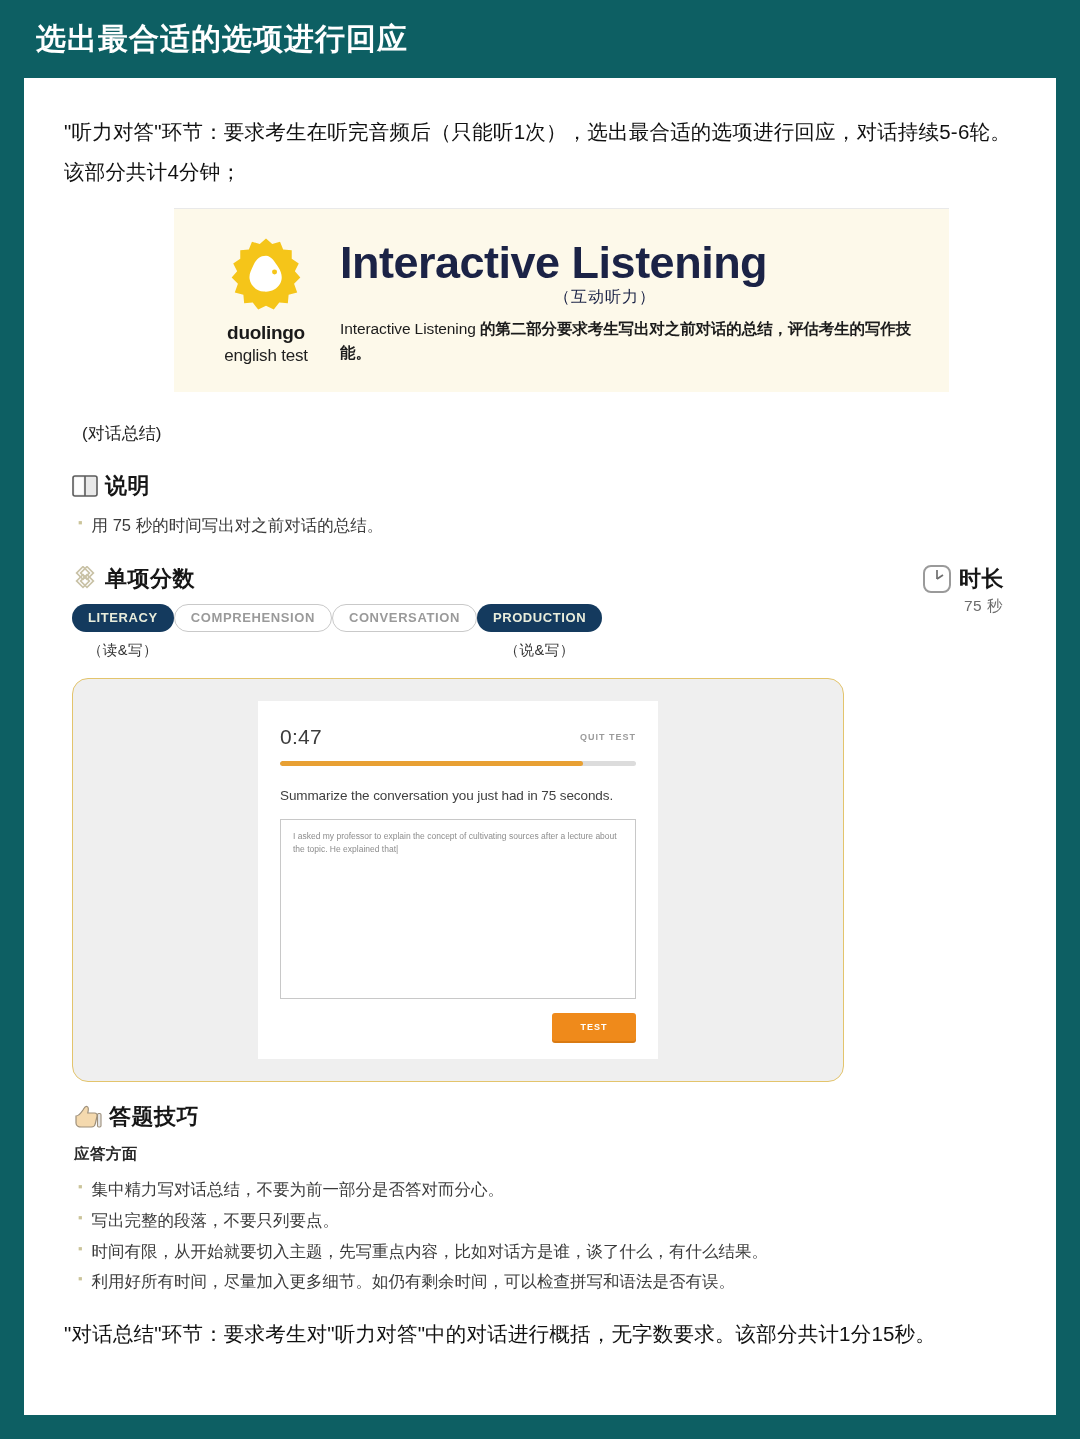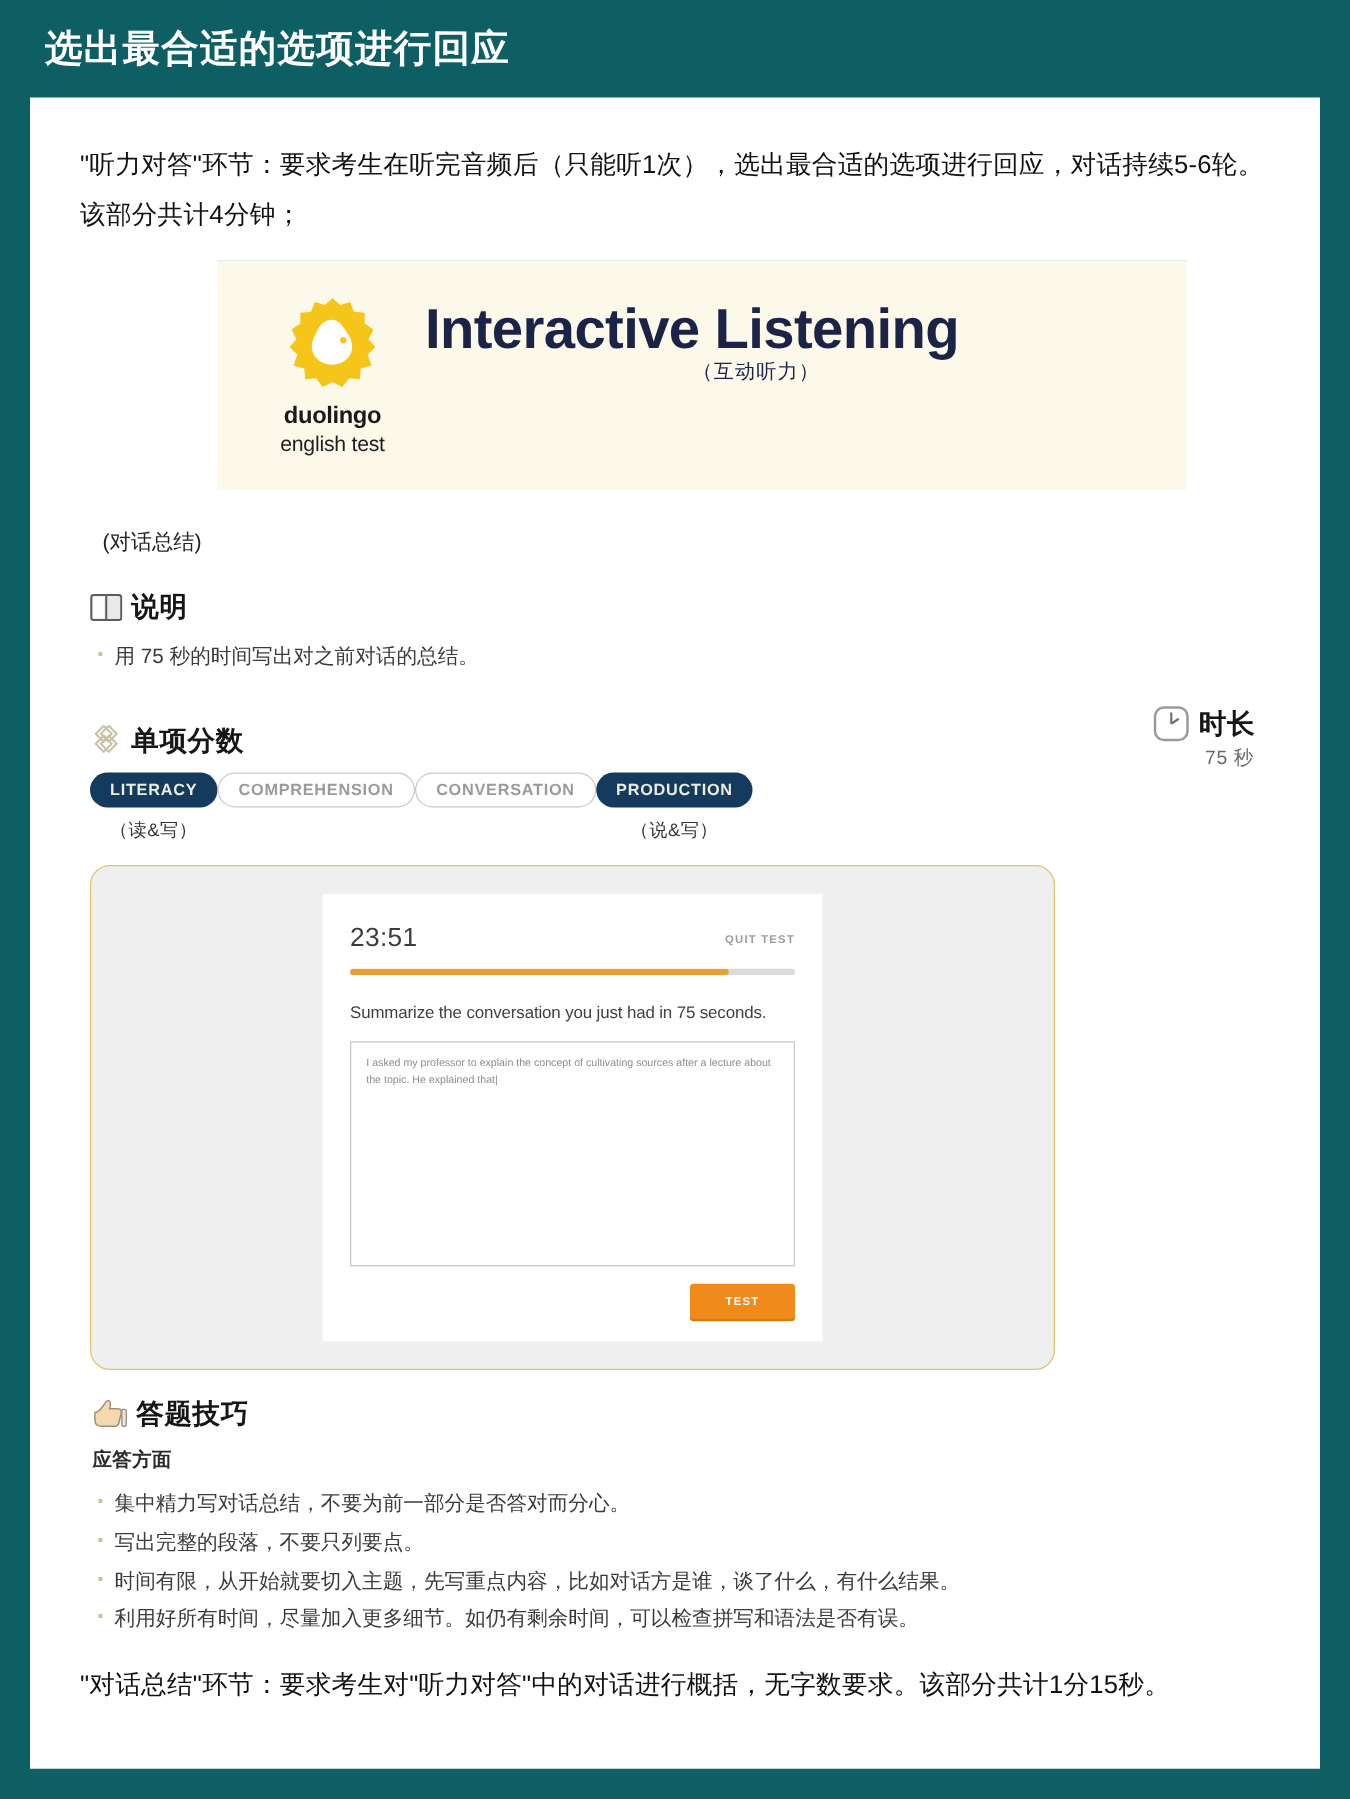--- a/index.html
+++ b/index.html
@@ -320,20 +320,21 @@
         <path fill="#ffffff" d="M50 24 C42 24 37 29 34 36 C31 43 28 47 29 54 C30 62 37 69 47 70 C56 71 64 67 68 60 C72 53 70 45 66 39 C62 33 57 24 50 24 Z"></path>
         <circle fill="#f5c519" cx="61" cy="45" r="3.2"></circle>
         <circle fill="#f5c519" cx="51" cy="76" r="2.2"></circle>
       </svg>
       <div class="dlg-word">duolingo</div>
       <div class="dlg-sub">english test</div>
     </div>
     <div class="dlg-text-col">
       <div class="dlg-title">Interactive Listening</div>
       <div class="dlg-title-cn">（互动听力）</div>
+      <div class="dlg-desc"><span class="en">Interactive Listening</span><span> 的第二部分要求考生写出对之前对话的总结，评估考生的写作技能。</span></div>
     </div>
   </div>
 
   <div class="sec-block">
     <div class="sec-title-row">
       <span class="sec-title-cn">(对话总结)</span>
     </div>
   </div>
 
   <div class="subhead">
@@ -346,21 +347,21 @@
   </div>
   <div class="bullets">
     <div class="bullet">
       <span class="dot">▪</span>
       <span>用 75 秒的时间写出对之前对话的总结。</span>
     </div>
   </div>
 
   <div class="scores-row">
     <div>
-      <div class="subhead" style="margin-top:16px;margin-left:0;">
+      <div class="subhead" style="margin-top:2px;margin-left:0;">
         <svg class="ico" width="26" height="26" viewBox="0 0 26 26">
           <g fill="none" stroke="#c9c2a6" stroke-width="1.7">
             <rect x="6.5" y="2.5" width="9" height="9" transform="rotate(45 11 7)"></rect>
             <rect x="10.5" y="2.5" width="9" height="9" transform="rotate(45 15 7)"></rect>
             <rect x="6.5" y="10.5" width="9" height="9" transform="rotate(45 11 15)"></rect>
             <rect x="10.5" y="10.5" width="9" height="9" transform="rotate(45 15 15)"></rect>
           </g>
         </svg>
         <span class="txt">单项分数</span>
       </div>
@@ -393,21 +394,21 @@
         </svg>
         <span class="txt">时长</span>
       </div>
       <div class="dur-val">75 秒</div>
     </div>
   </div>
 
   <div class="mock-card">
     <div class="mock-screen">
       <div class="mock-top">
-        <span class="mock-timer">23:51</span>
+        <span class="mock-timer">0:47</span>
         <span class="mock-quit">QUIT TEST</span>
       </div>
       <div class="mock-bar">
         <div class="mock-bar-fill" style="width: 85%;"></div>
       </div>
       <div class="mock-prompt">Summarize the conversation you just had in 75 seconds.</div>
       <div class="mock-textarea">I asked my professor to explain the concept of cultivating sources after a lecture about the topic. He explained that|</div>
       <div class="mock-footer">
         <button class="mock-next">TEST</button>
       </div>

